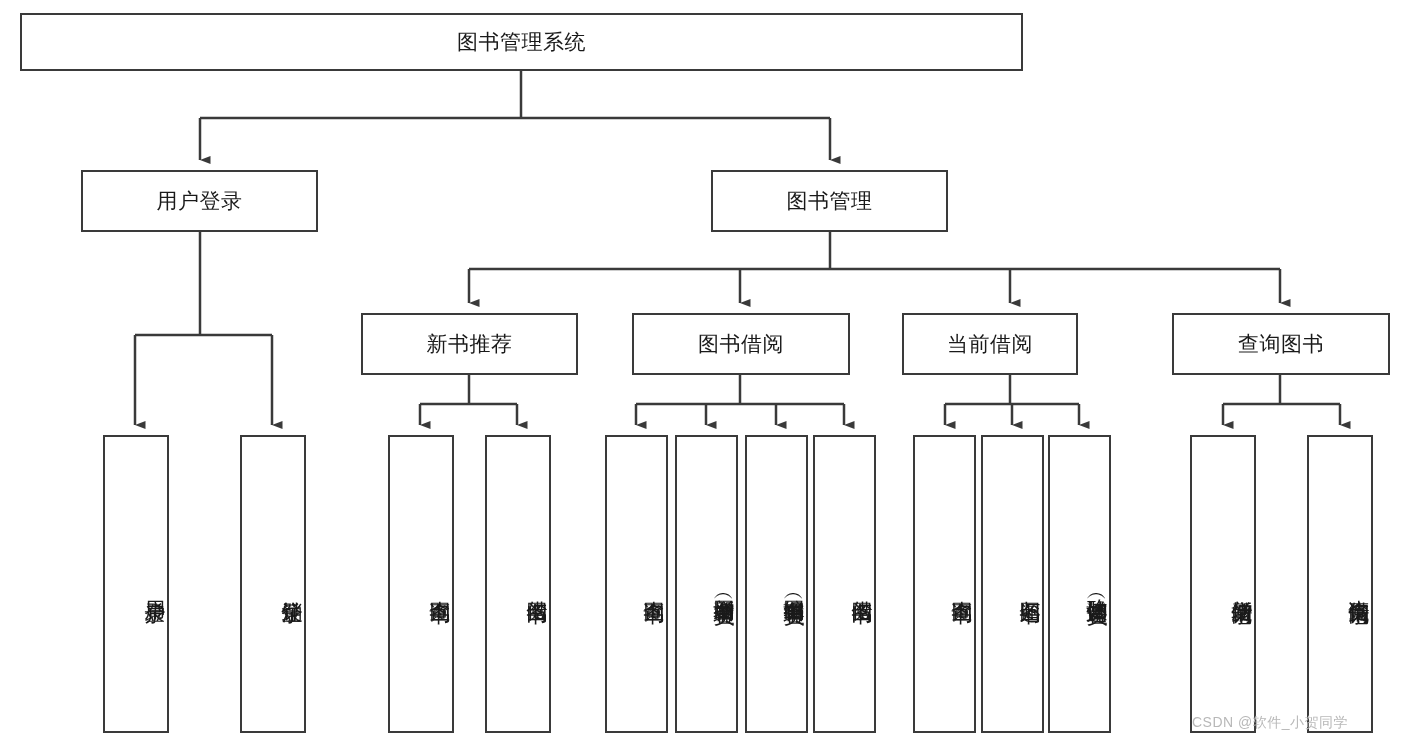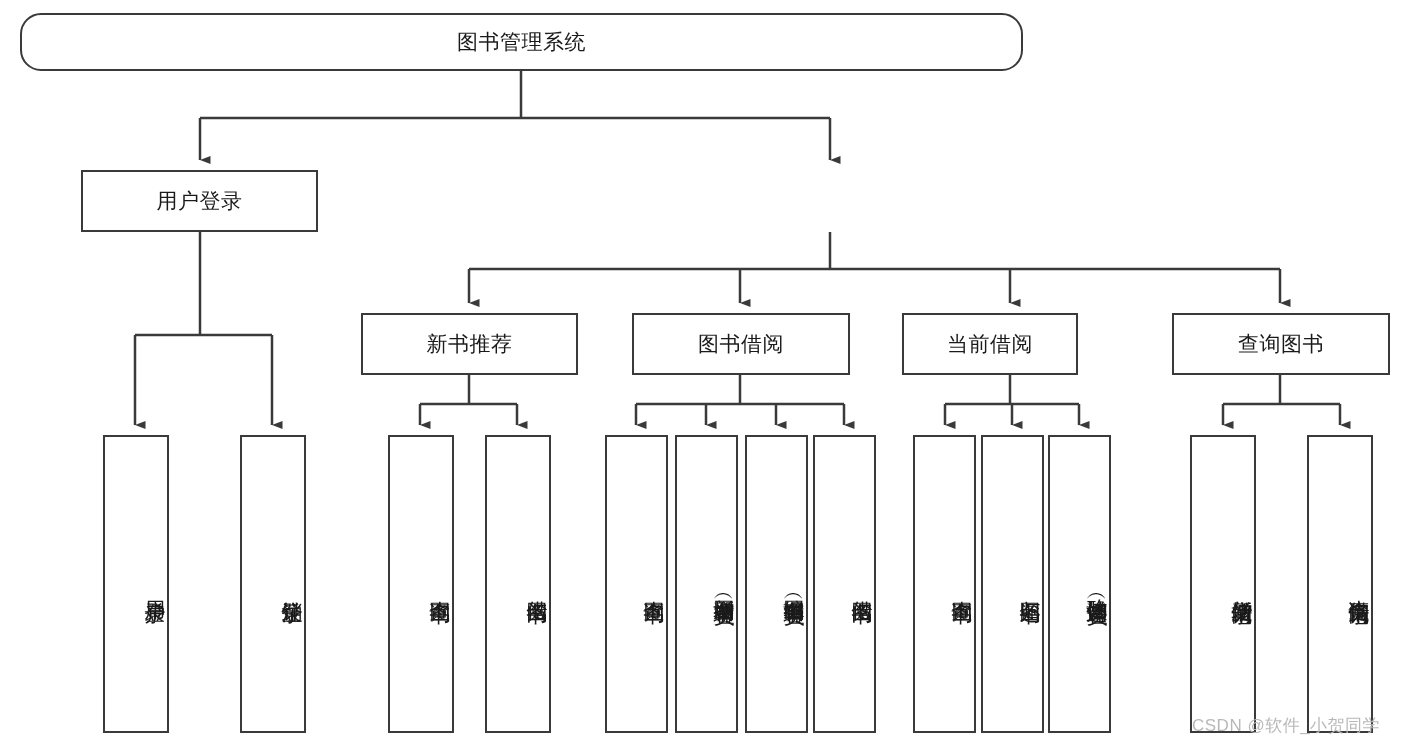--- a/index.html
+++ b/index.html
@@ -50,21 +50,21 @@
     padding-top: 4px;
     white-space: nowrap;
   }
   .node-v .vlabel {
     writing-mode: vertical-rl;
     text-orientation: upright;
     display: block;
   }
   .watermark {
     position: absolute;
-    font-size: 17px;
+    font-size: 14px;
     color: #b8b8b8;
     white-space: nowrap;
     pointer-events: none;
     letter-spacing: 0.5px;
   }
 </style>
 </head>
 <body>
 
 <div id="diagram-root">
@@ -113,26 +113,29 @@
       <path d="M1012,404 L1012,425" marker-end="url(#arrowhead)"></path>
       <path d="M1079,404 L1079,425" marker-end="url(#arrowhead)"></path>
 
       <path d="M1280,375 L1280,404"></path>
       <path d="M1223,404 L1340,404"></path>
       <path d="M1223,404 L1223,425" marker-end="url(#arrowhead)"></path>
       <path d="M1340,404 L1340,425" marker-end="url(#arrowhead)"></path>
     </g>
   </svg>
 
-  <div class="node node-h" style="left:20px; top:13px; width:1003px; height:58px;border-radius:21px;">
+  <div class="node node-h" style="left:20px; top:13px; width:1003px; height:58px;">
     <span>图书管理系统</span>
   </div>
 
   <div class="node node-h" style="left:81px; top:170px; width:237px; height:62px;">
     <span>用户登录</span>
+  </div>
+  <div class="node node-h" style="left:711px; top:170px; width:237px; height:62px;">
+    <span>图书管理</span>
   </div>
 
   <div class="node node-h" style="left:361px; top:313px; width:217px; height:62px;">
     <span>新书推荐</span>
   </div>
   <div class="node node-h" style="left:632px; top:313px; width:218px; height:62px;">
     <span>图书借阅</span>
   </div>
   <div class="node node-h" style="left:902px; top:313px; width:176px; height:62px;">
     <span>当前借阅</span>

